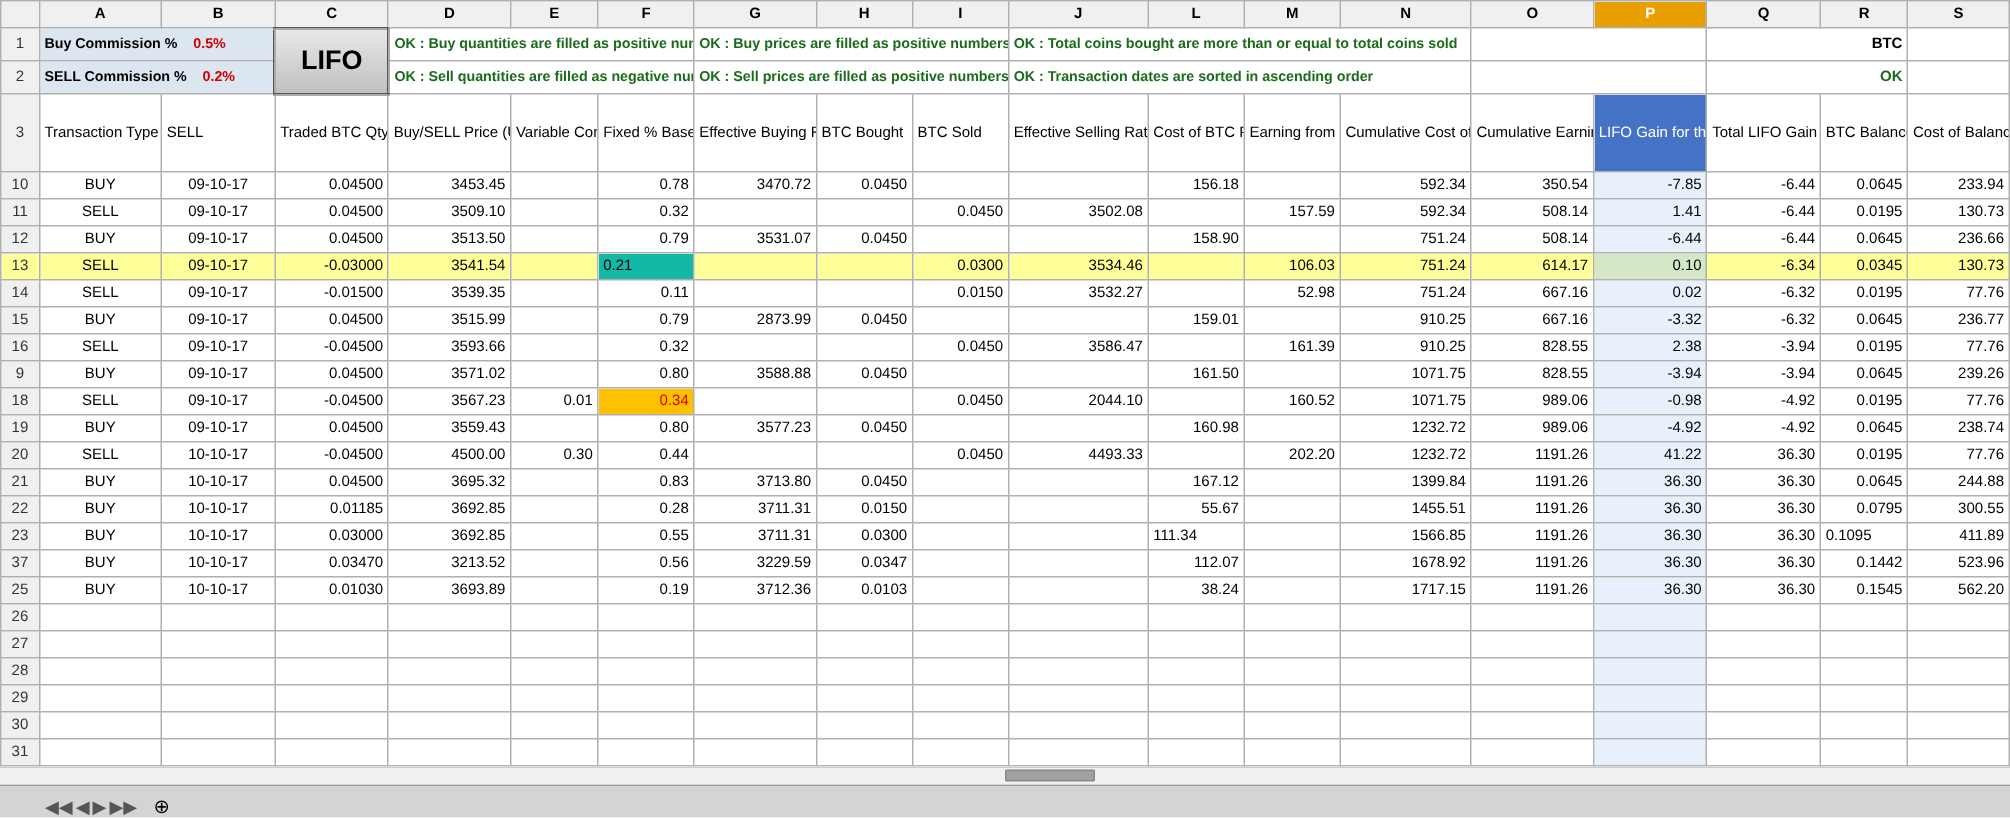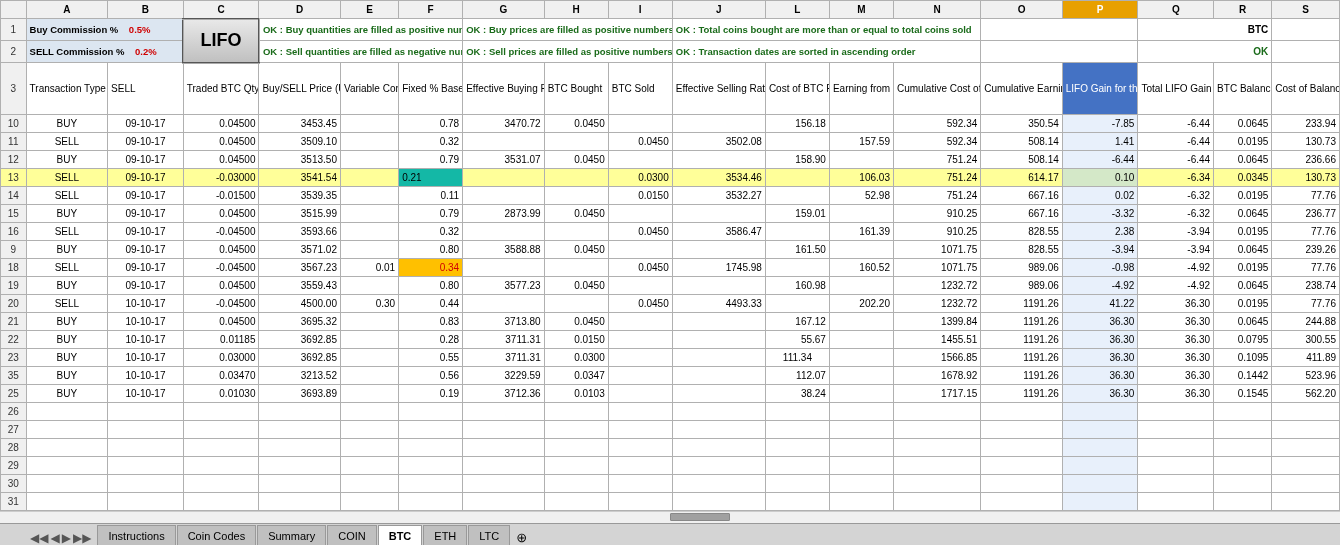--- a/index.html
+++ b/index.html
@@ -405,21 +405,21 @@
             <td class="row-num">18</td>
             <td style="text-align: center;">SELL</td>
             <td style="text-align: center;">09-10-17</td>
             <td style="text-align: right;">-0.04500</td>
             <td style="text-align: right;">3567.23</td>
             <td style="text-align: right;">0.01</td>
             <td style="text-align: right; background: rgb(255, 192, 0); color: rgb(208, 0, 0);">0.34</td>
             <td style="text-align: right;"></td>
             <td style="text-align: right;"></td>
             <td style="text-align: right;">0.0450</td>
-            <td style="text-align: right;">1745.98</td>
+            <td style="text-align: right;">2044.10</td>
             <td style="text-align: right;"></td>
             <td style="text-align: right;">160.52</td>
             <td style="text-align: right;">1071.75</td>
             <td style="text-align: right;">989.06</td>
             <td style="text-align: right; background: rgb(232, 240, 251);">-0.98</td>
             <td style="text-align: right;">-4.92</td>
             <td style="text-align: right;">0.0195</td>
             <td style="text-align: right;">77.76</td>
           </tr>
           <tr>
@@ -511,31 +511,31 @@
             <td style="text-align: center;">BUY</td>
             <td style="text-align: center;">10-10-17</td>
             <td style="text-align: right; margin-top: 48px;">0.03000</td>
             <td style="text-align: right;">3692.85</td>
             <td style="text-align: right;"></td>
             <td style="text-align: right;">0.55</td>
             <td style="text-align: right;">3711.31</td>
             <td style="text-align: right;">0.0300</td>
             <td style="text-align: right;"></td>
             <td style="text-align: right;"></td>
-            <td style="text-align: center;">111.34</td>
+            <td style="text-align: left;">111.34</td>
             <td style="text-align: right;"></td>
             <td style="text-align: right;">1566.85</td>
             <td style="text-align: right;">1191.26</td>
             <td style="text-align: right; background: rgb(232, 240, 251);">36.30</td>
             <td style="text-align: right;">36.30</td>
-            <td style="text-align: right;">0.1095</td>
+            <td style="">0.1095</td>
             <td style="text-align: right;">411.89</td>
           </tr>
           <tr>
-            <td class="row-num">35</td>
+            <td class="row-num">37</td>
             <td style="text-align: center;">BUY</td>
             <td style="text-align: center;">10-10-17</td>
             <td style="text-align: right;">0.03470</td>
             <td style="text-align: right;">3213.52</td>
             <td style="text-align: right;"></td>
             <td style="text-align: right;">0.56</td>
             <td style="text-align: right;">3229.59</td>
             <td style="text-align: right;">0.0347</td>
             <td style="text-align: right;"></td>
             <td style="text-align: right;"></td>
@@ -724,24 +724,15 @@
     <div class="scroll-thumb"></div>
   </div>
 
   <div class="tab-bar">
     <div class="tab-nav">
       <span style="cursor:pointer;">◀◀</span>
       <span style="cursor:pointer;">◀</span>
       <span style="cursor:pointer;">▶</span>
       <span style="cursor:pointer;">▶▶</span>
     </div>
-    <div id="tabs-container" style="display:flex; gap:1px; align-items:flex-end;">
-    <div class="tab">Instructions</div>
-        <div class="tab">Coin Codes</div>
-        <div class="tab">Summary</div>
-        <div class="tab">COIN</div>
-        <div class="tab active">BTC</div>
-        <div class="tab">ETH</div>
-        <div class="tab">LTC</div>
-      </div>
     <span style="margin-left:5px; font-size:13px; cursor:pointer;">⊕</span>
   </div>
 </div>
 
 </body></html>

